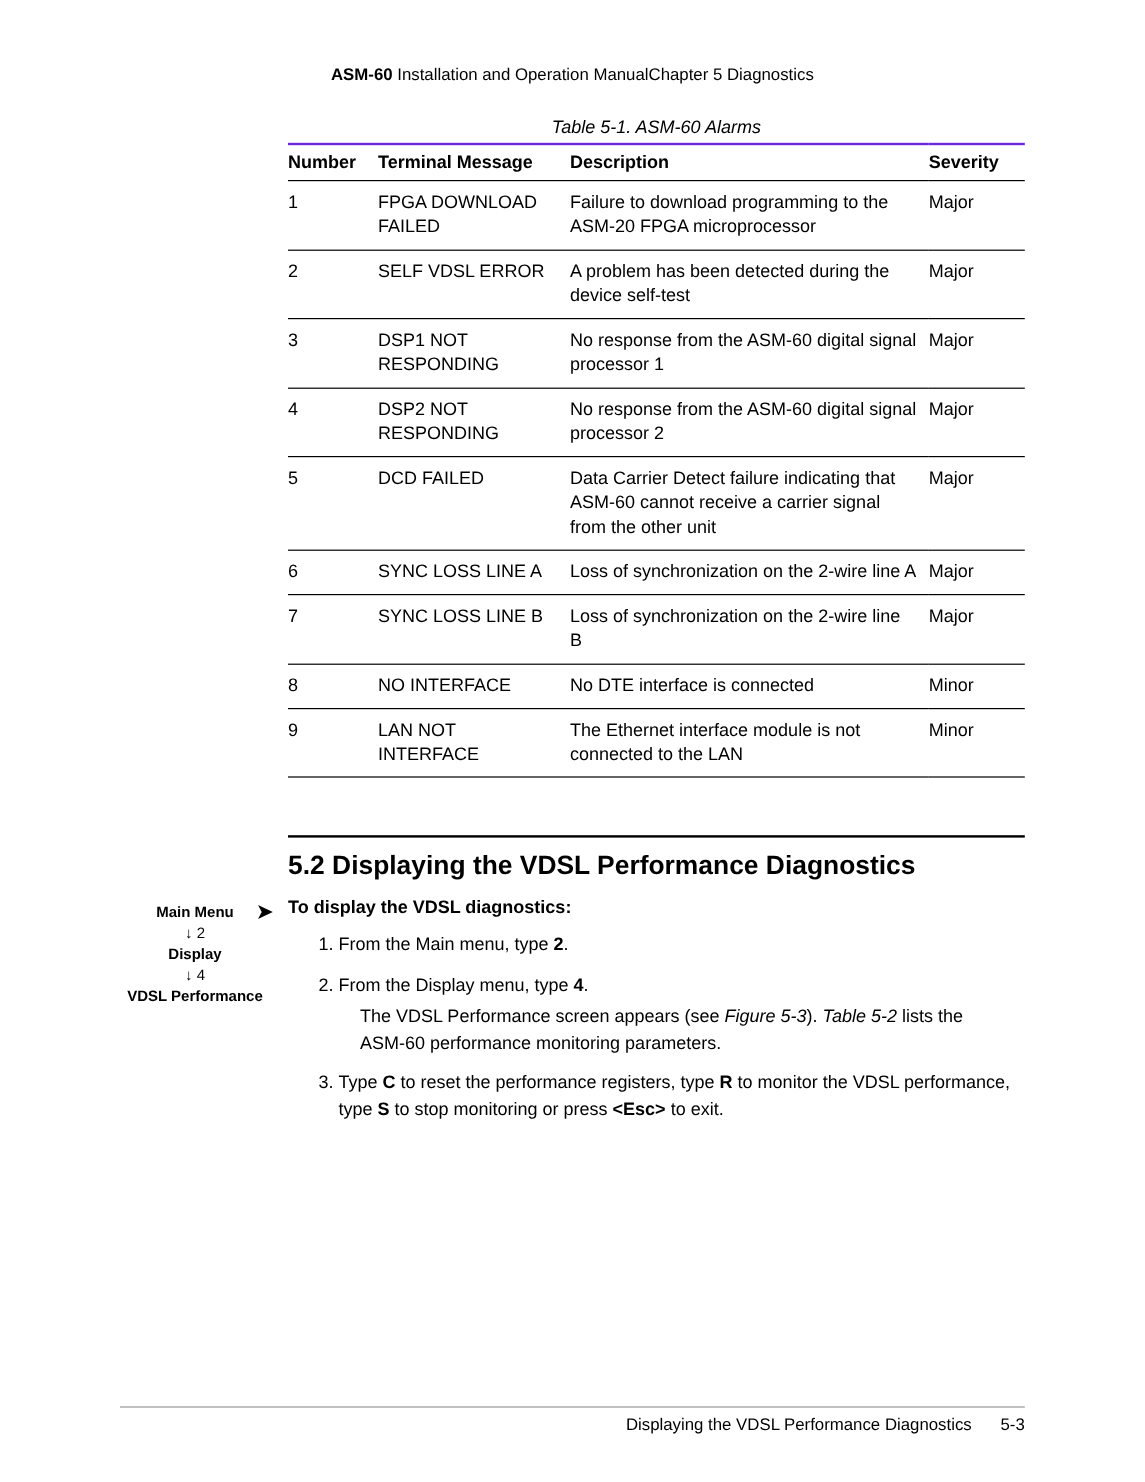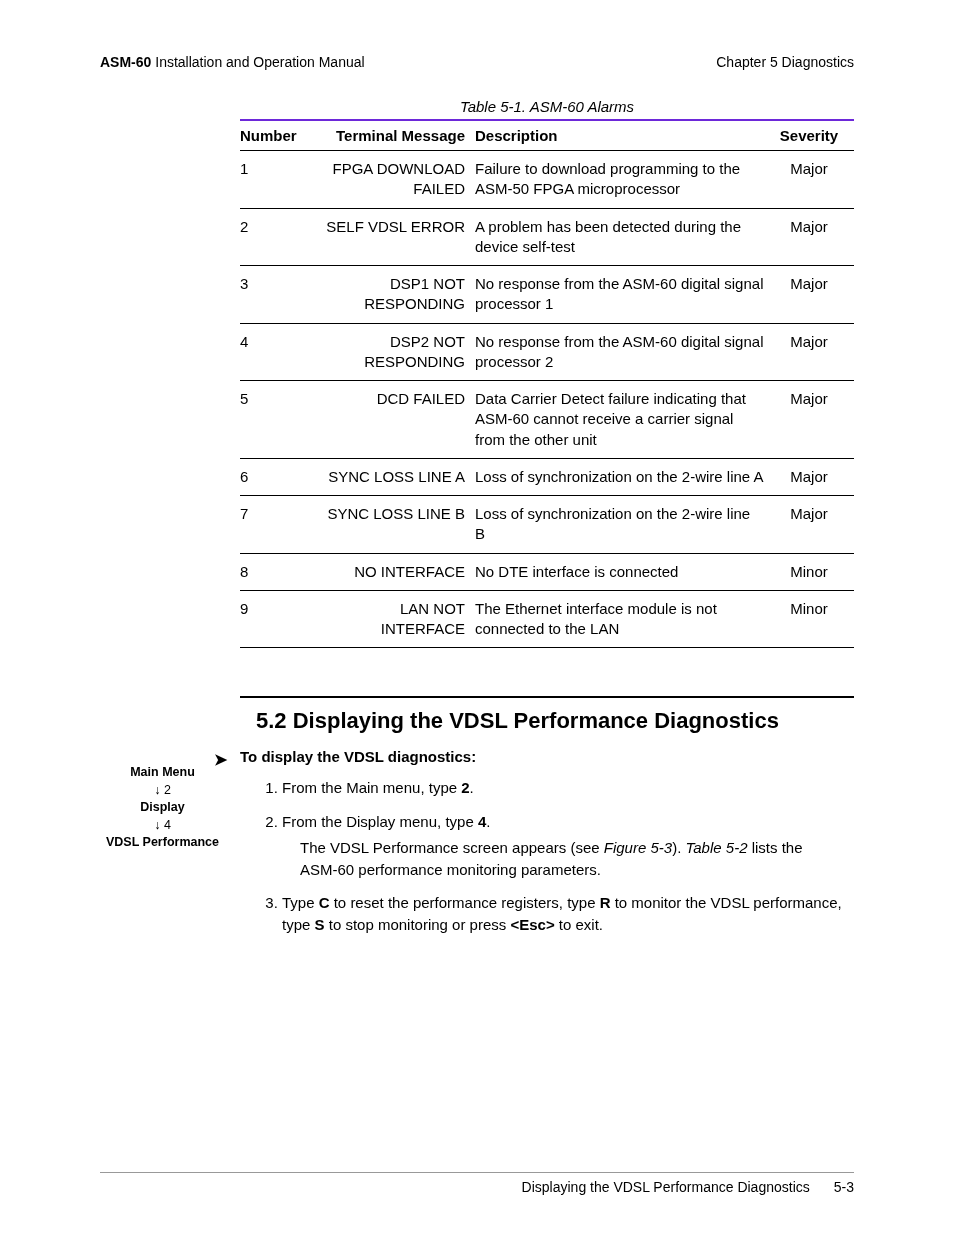--- a/index.html
+++ b/index.html
@@ -13,21 +13,21 @@
   }
   .page {
     width: 954px;
     height: 1235px;
     box-sizing: border-box;
     padding: 54px 100px 40px 100px;
     position: relative;
   }
   .running-head {
     display: flex;
-    justify-content: space-between;
+    justify-content: center;
     font-size: 14px;
     margin-bottom: 28px;
   }
   .running-head .left b { font-weight: 700; }
   .content-wrap {
     margin-left: 140px; 
   }
   .table-caption {
     text-align: center;
     font-style: italic;
@@ -49,45 +49,45 @@
   }
   table.alarms tbody td {
     border-bottom: 1px solid #000;
     padding: 8px 10px 8px 0;
     vertical-align: top;
     line-height: 1.35;
   }
   table.alarms th:nth-child(1),
   table.alarms td:nth-child(1) { width: 65px; }
   table.alarms th:nth-child(2),
-  table.alarms td:nth-child(2) { width: 150px; text-align: right; }
+  table.alarms td:nth-child(2) { width: 150px; }
   table.alarms th:nth-child(4),
-  table.alarms td:nth-child(4) { width: 70px; text-align: center; }
+  table.alarms td:nth-child(4) { width: 70px; }
 
   hr.section-rule {
     border: none;
     border-top: 2px solid #000;
     margin: 48px 0 10px 0;
   }
   h2.section {
     font-size: 22px;
     font-weight: 700;
-    margin: 6px 0 14px 16px;
+    margin: 6px 0 14px 0;
   }
   p.lead {
     margin: 0 0 16px 0;
     line-height: 1.4;
   }
   .proc-row {
     position: relative;
   }
   .side-nav {
     position: absolute;
     left: -140px;
-    top: 16px;
+    top: 4px;
     width: 125px;
     text-align: center;
     font-size: 12.5px;
     font-weight: 700;
     line-height: 1.4;
   }
   .side-nav .arrow { font-weight: 400; }
   .proc-head {
     font-weight: 700;
     margin: 0 0 8px 0;
@@ -152,21 +152,21 @@
           <th>Number</th>
           <th>Terminal Message</th>
           <th>Description</th>
           <th>Severity</th>
         </tr>
       </thead>
       <tbody id="alarm-body">
           <tr>
             <td>1</td>
             <td>FPGA DOWNLOAD FAILED</td>
-            <td>Failure to download programming to the ASM-50 FPGA microprocessor</td>
+            <td>Failure to download programming to the ASM-20 FPGA microprocessor</td>
             <td>Major</td>
           </tr>
           <tr>
             <td>2</td>
             <td>SELF VDSL ERROR</td>
             <td>A problem has been detected during the device self-test</td>
             <td>Major</td>
           </tr>
           <tr>
             <td>3</td>

